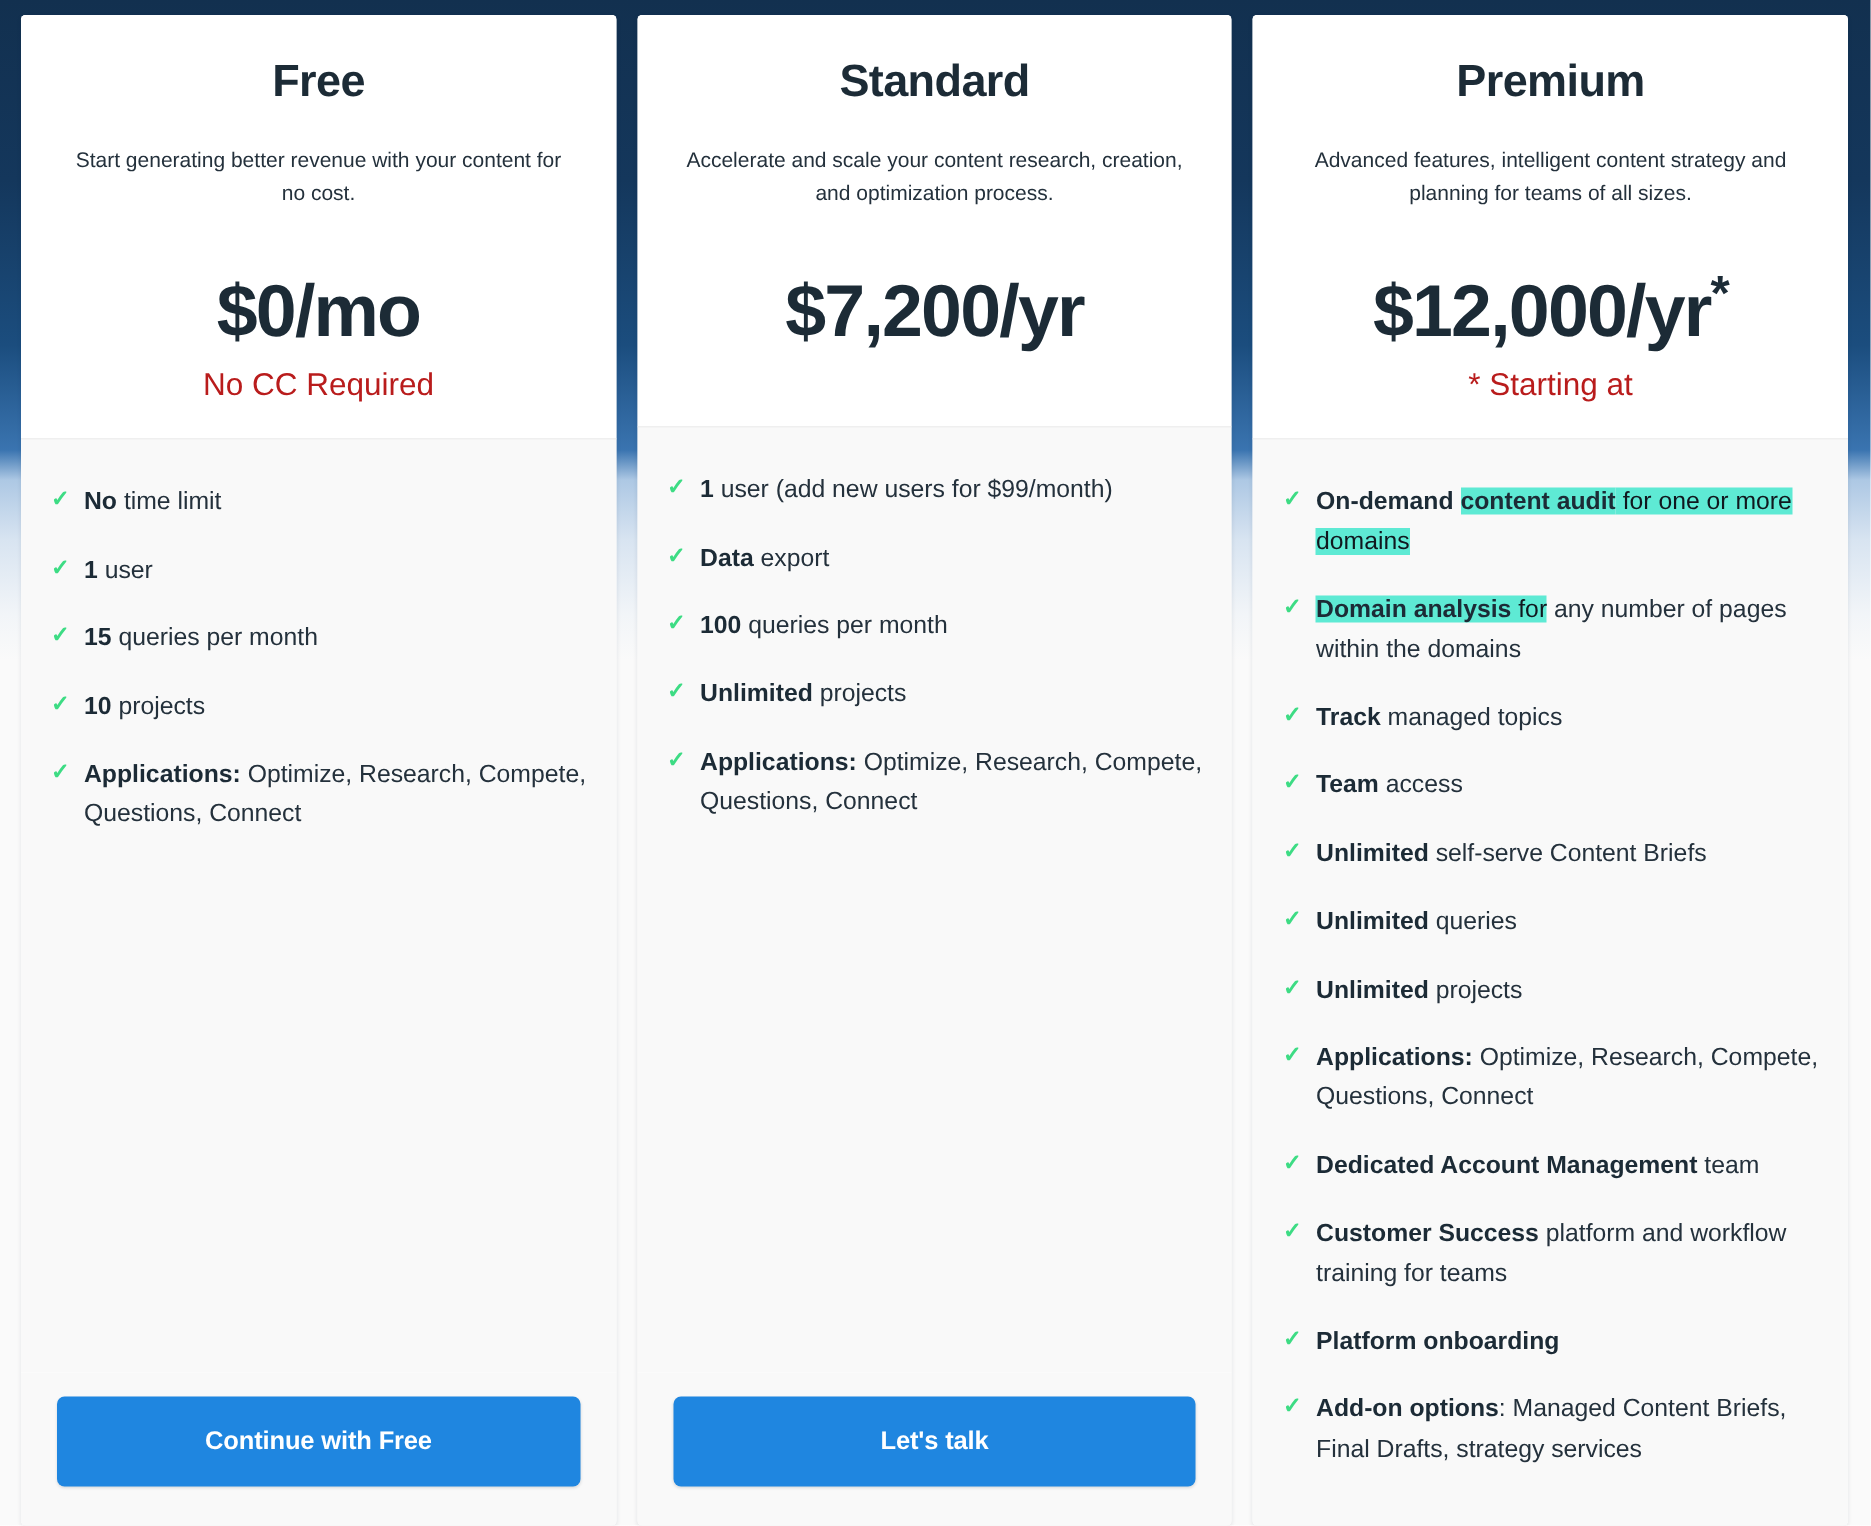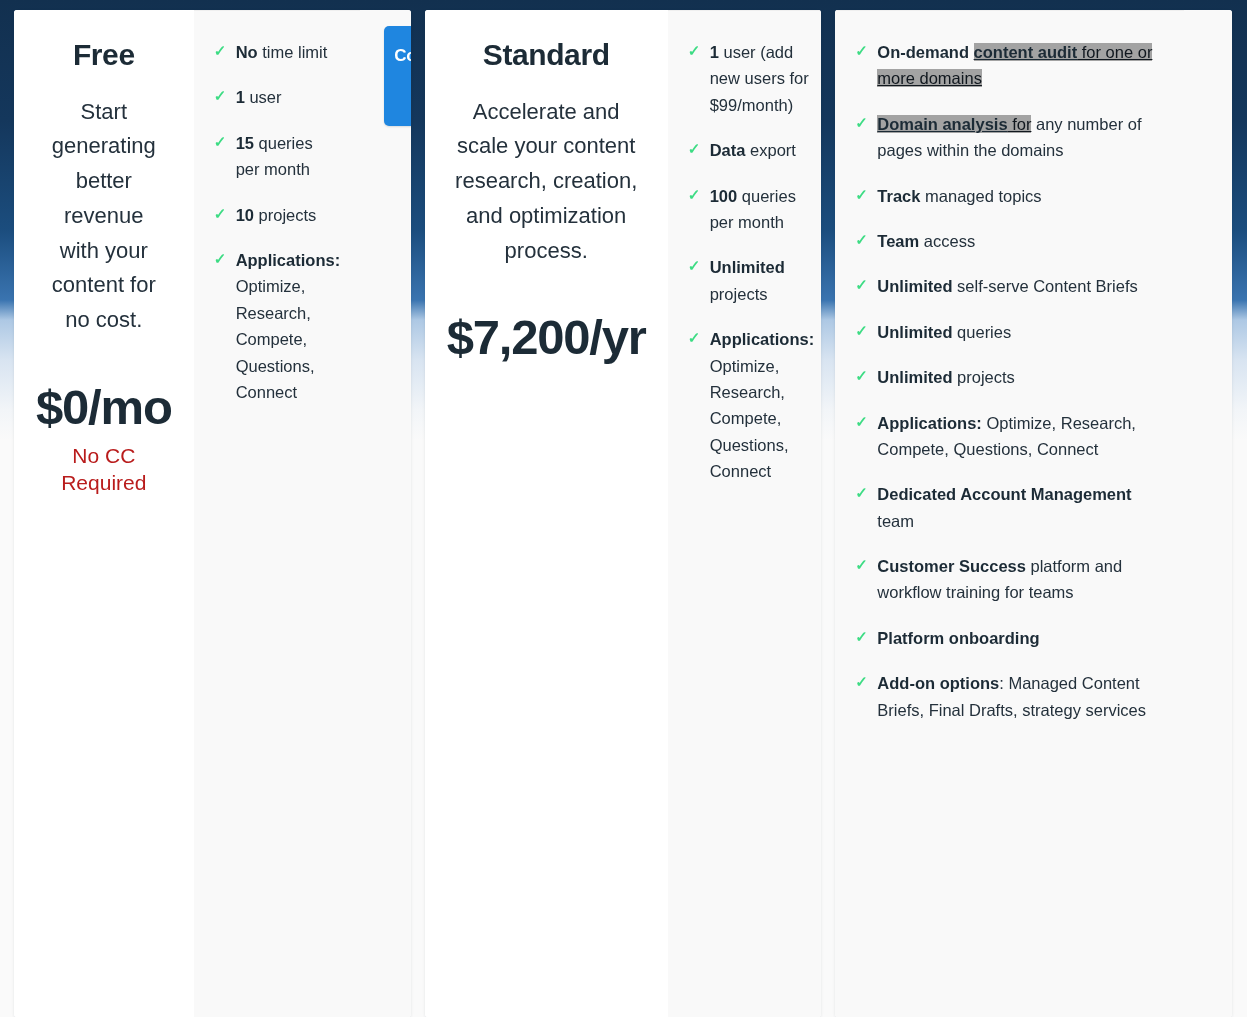--- a/index.html
+++ b/index.html
@@ -30,42 +30,42 @@
     padding: 10px 15px 0 14px;
     height: 1017px;
     align-items: stretch;
   }
 
   .plan-card {
     flex: 1 1 0;
     background: #ffffff;
     border-radius: 3px;
     display: flex;
-    flex-direction: row;
+    flex-direction: column;
     overflow: hidden;
     box-shadow: 0 1px 3px rgba(16, 32, 52, 0.10);
   }
 
   .card-header {
     background: #ffffff;
     padding: 28px 22px 22px 22px;
     text-align: center;
   }
 
   .plan-name {
     font-size: 30px;
     font-weight: 700;
     color: #1c2b36;
     letter-spacing: -0.4px;
     line-height: 1.15;
   }
 
   .plan-desc {
     margin-top: 22px;
-    font-size: 22px;
+    font-size: 14px;
     line-height: 1.58;
     color: #24313c;
     padding: 0 6px;
   }
 
   .price-block {
     margin-top: 44px;
   }
 
   .plan-price {
@@ -115,24 +115,23 @@
     color: #3ddc84;
     font-size: 15px;
     line-height: 1.65;
     font-weight: 700;
   }
 
   .feature-text { flex: 1 1 auto; }
   .feature-text b { font-weight: 700; color: #1c2b36; }
 
   .hl {
-    background: #a3a3a3;
+    background: #5eead4;
     color: #10171e;
     box-decoration-break: clone;
-    text-decoration: underline;
     -webkit-box-decoration-break: clone;
   }
 
   .card-footer {
     background: #f9f9f9;
     padding: 16px 24px 26px 24px;
   }
 
   .cta-button {
     display: block;
@@ -225,20 +224,30 @@
           <span class="check-icon">✓</span>
           <span class="feature-text"><b>Applications:</b><span> Optimize, Research, Compete, Questions, Connect</span></span>
         </div>
       </div>
     <div class="card-footer">
       <button class="cta-button">Let's talk</button>
     </div>
   </div>
 
   <div class="plan-card">
+    <div class="card-header">
+      <div class="plan-name">Premium</div>
+      <div class="plan-desc">Advanced features, intelligent content strategy and planning for teams of all sizes.</div>
+      <div class="price-block">
+        <div class="plan-price">
+          <span>$12,000/yr</span><span class="star">*</span>
+        </div>
+        <div class="price-note">* Starting at</div>
+      </div>
+    </div>
     <div class="features">
         <div class="feature-item">
           <span class="check-icon">✓</span>
           <span class="feature-text"><b>On-demand </b><b class="hl">content audit</b><span class="hl"> for one or more domains</span></span>
         </div>
         <div class="feature-item">
           <span class="check-icon">✓</span>
           <span class="feature-text"><b class="hl">Domain analysis</b><span class="hl"> for</span><span> any number of pages within the domains</span></span>
         </div>
         <div class="feature-item">

